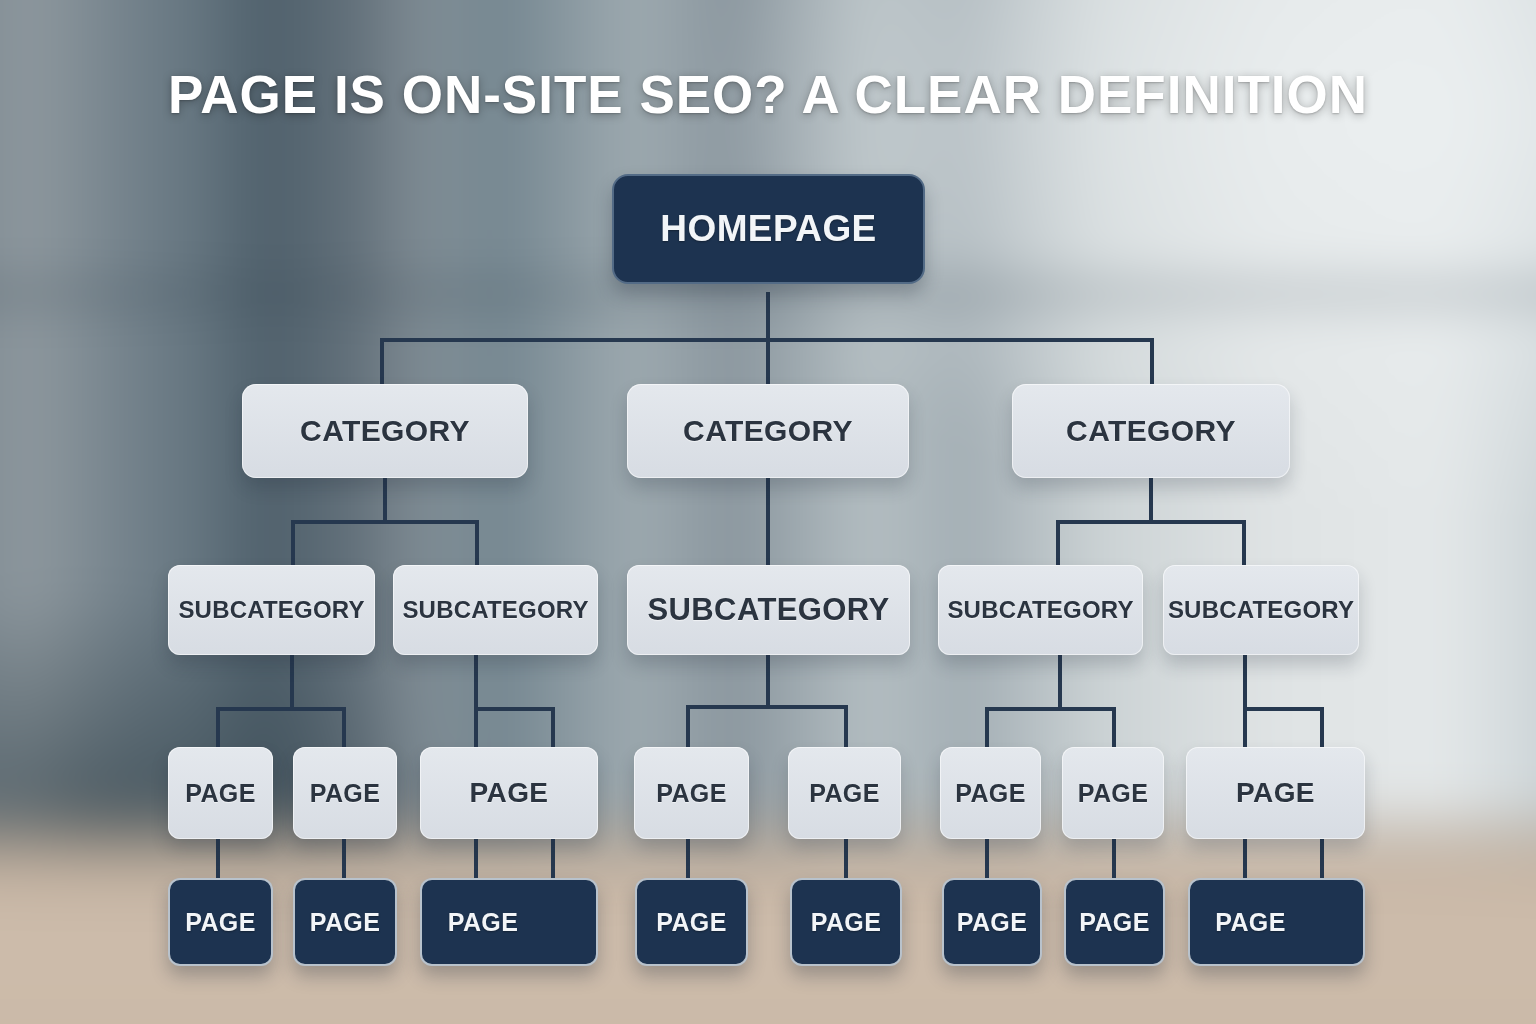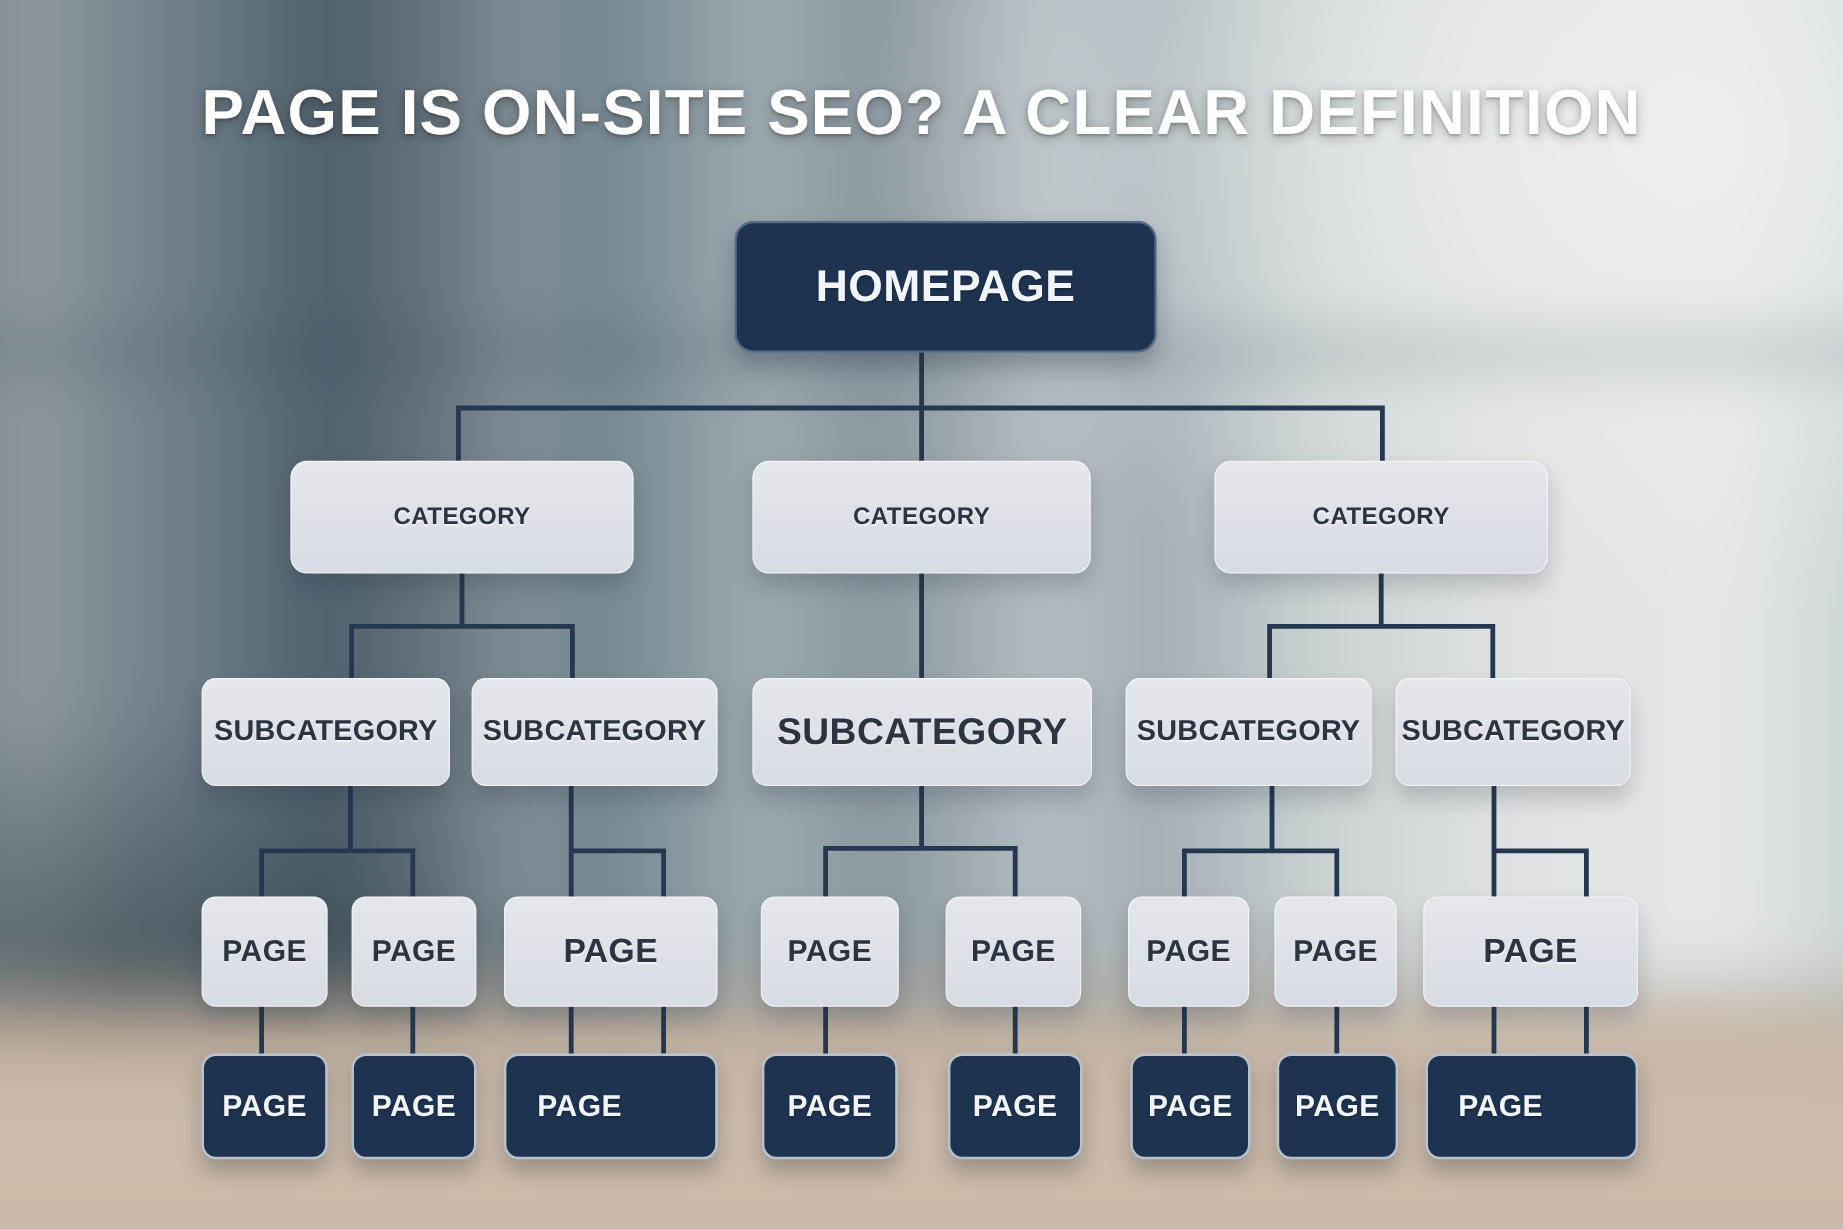--- a/index.html
+++ b/index.html
@@ -43,21 +43,21 @@
     text-shadow:0 1px 1px rgba(255,255,255,0.6);
   }
   .dark{
     background:#1d3350;color:#f2f5f8;
     border:2px solid rgba(212,220,226,0.85);
     box-shadow:0 10px 18px rgba(25,35,50,0.28);
     text-shadow:0 1px 2px rgba(0,0,0,0.35);
   }
   .homepage{border:2px solid rgba(150,175,200,0.45);border-radius:16px;}
   .fs37{font-size:37px;}
-  .fs30{font-size:20px;}
+  .fs30{font-size:30px;}
   .fs31{font-size:31px;}
   .fs24{font-size:24px;letter-spacing:0.2px;}
   .fs25{font-size:25px;}
   .fs28{font-size:28px;}
   .shift-left{padding-right:52px;}
 </style>
 </head>
 <body>
 
 <div class="bg"></div>
@@ -70,21 +70,21 @@
   <path d="M768 475 V570"></path>
   <path d="M1151 475 V522 M1058 570 V522 H1244 V570"></path>
   <path d="M292 651 V709 M218 752 V709 H344 V752"></path>
   <path d="M476 651 V752 M476 709 H553 V752"></path>
   <path d="M768 651 V707 M688 752 V707 H846 V752"></path>
   <path d="M1060 651 V709 M987 752 V709 H1114 V752"></path>
   <path d="M1245 651 V752 M1245 709 H1322 V752"></path>
   <path d="M218 834 V882 M344 834 V882 M476 834 V882 M553 834 V882 M688 834 V882 M846 834 V882 M987 834 V882 M1114 834 V882 M1245 834 V882 M1322 834 V882"></path>
 </svg>
 
-<div class="node dark homepage fs37" style="left:612px;top:184px;width:352px;height:110px">
+<div class="node dark homepage fs37" style="left:612px;top:174px;width:313px;height:110px">
   <span>HOMEPAGE</span>
 </div>
 
 <div class="node light fs30" style="left:242px;top:384px;width:286px;height:94px">
   <span>CATEGORY</span>
 </div>
 <div class="node light fs30" style="left:627px;top:384px;width:282px;height:94px">
   <span>CATEGORY</span>
 </div>
 <div class="node light fs30" style="left:1012px;top:384px;width:278px;height:94px">

